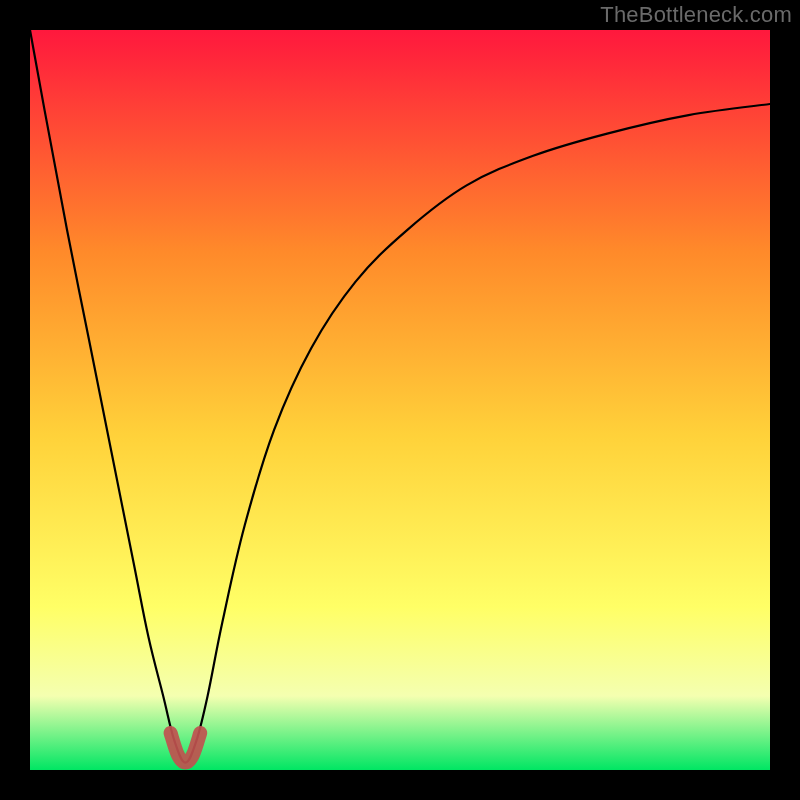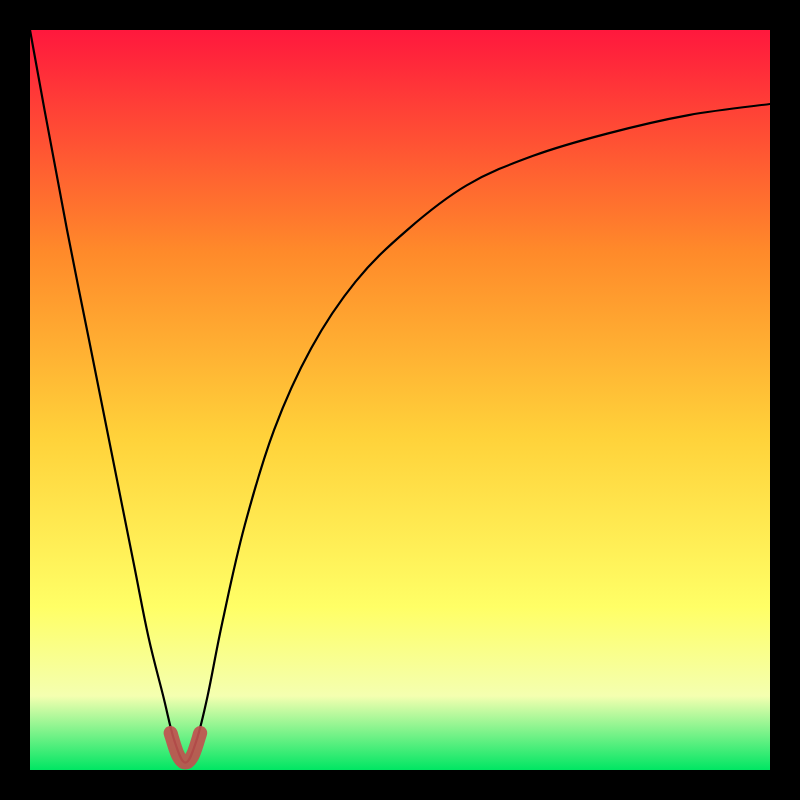--- a/index.html
+++ b/index.html
@@ -32,20 +32,21 @@
     top: 30px;
     width: 740px;
     height: 740px;
   }
   svg { display: block; }
 </style>
 </head>
 <body>
 
 <div class="outer">
+  <div class="watermark">TheBottleneck.com</div>
   <div class="plot">
     <svg id="chart-svg" width="740" height="740" viewBox="0 0 740 740" preserveAspectRatio="none">
         <defs>
           <linearGradient id="bg-grad" x1="0" y1="0" x2="0" y2="1">
             <stop offset="0%" stop-color="#ff183d"></stop>
             <stop offset="30%" stop-color="#ff8a2a"></stop>
             <stop offset="55.00000000000001%" stop-color="#ffd23a"></stop>
             <stop offset="78%" stop-color="#ffff66"></stop>
             <stop offset="90%" stop-color="#f4ffb0"></stop>
             <stop offset="100%" stop-color="#00e663"></stop>

